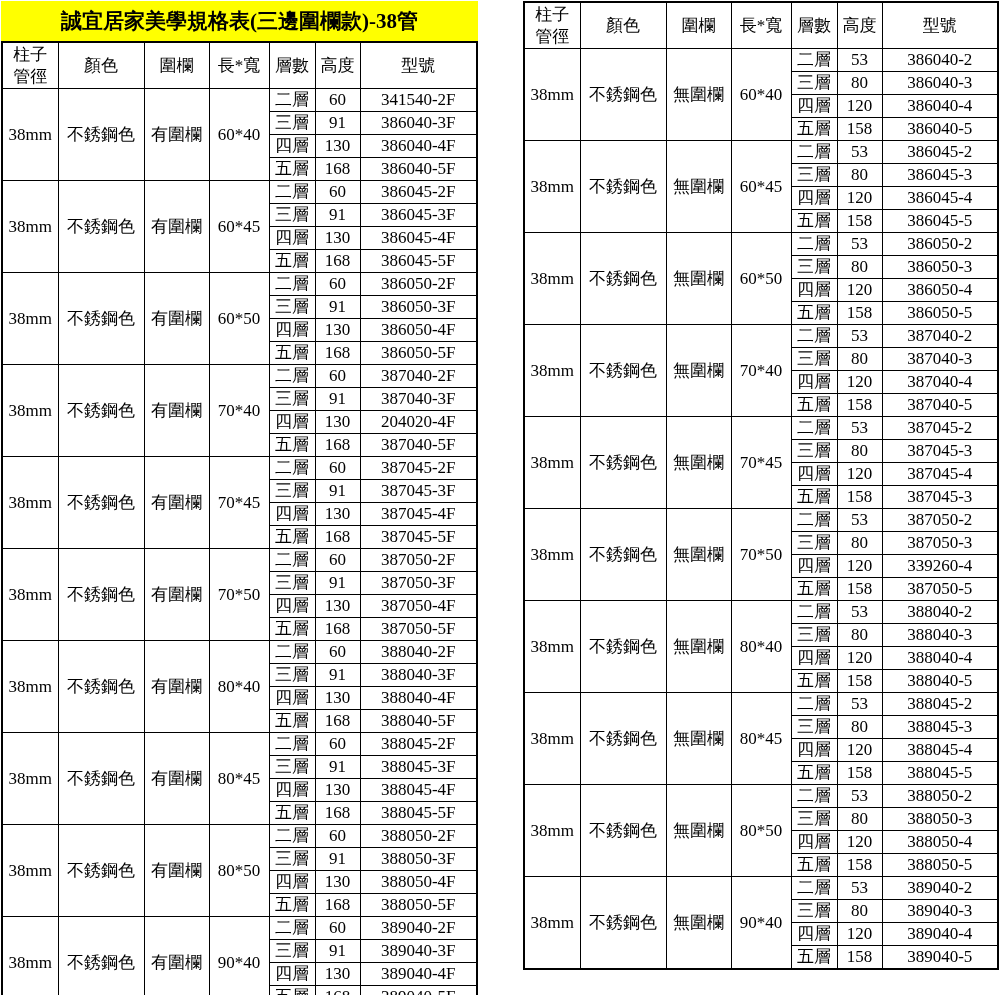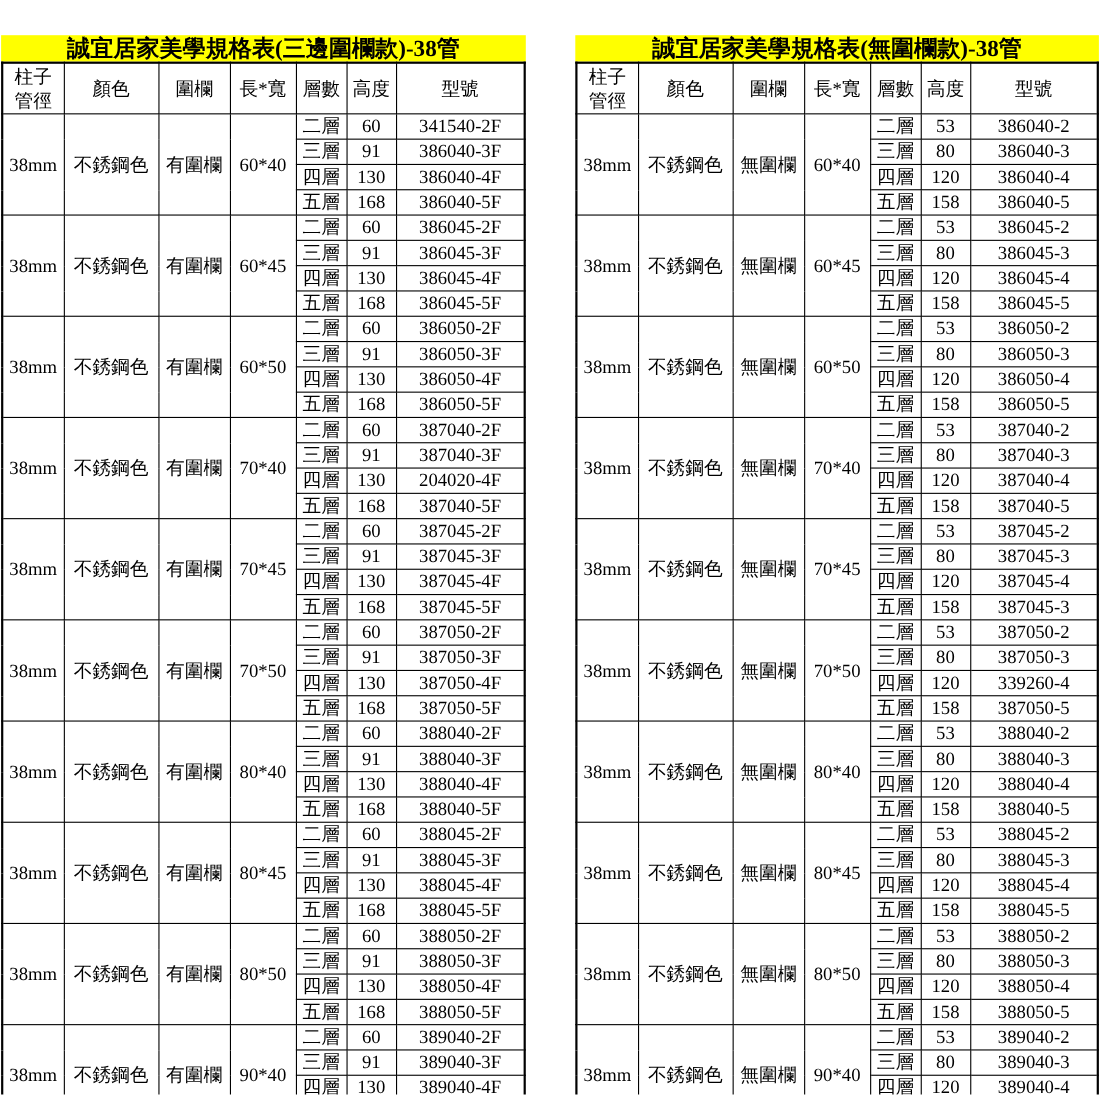--- a/index.html
+++ b/index.html
@@ -14,29 +14,28 @@
   .container {
     display: flex;
     gap: 45px;
     padding: 1px 0 0 1px;
     box-sizing: border-box;
   }
   .spec-block { width: 477px; flex: 0 0 auto; }
   .spec-block.right { width: 476px; }
   .title-bar {
     background: #ffff00;
-    height: 24px;
+    height: 40px;
     display: flex;
     align-items: center;
     justify-content: center;
     font-size: 21px;
     font-weight: bold;
     white-space: nowrap;
     overflow: hidden;
-    margin-top: 31px;
   }
   table.spec {
     border-collapse: collapse;
     table-layout: fixed;
     width: 100%;
     border: 2px solid #000;
   }
   table.spec th, table.spec td {
     border: 1px solid #000;
     text-align: center;
@@ -333,21 +332,20 @@
           <tr>
             <td>五層</td>
             <td>168</td>
             <td>389040-5F</td>
           </tr>
         </tbody>
     </table>
   </div>
 
   <div class="spec-block right">
-    <div class="title-bar">誠宜居家美學規格表(無圍欄款)-38管</div>
     <table class="spec">
       <colgroup>
         <col class="c-diam">
           <col class="c-color">
           <col class="c-fence">
           <col class="c-size">
         <col class="c-tier">
           <col class="c-height">
           <col class="c-model">
       </colgroup>

